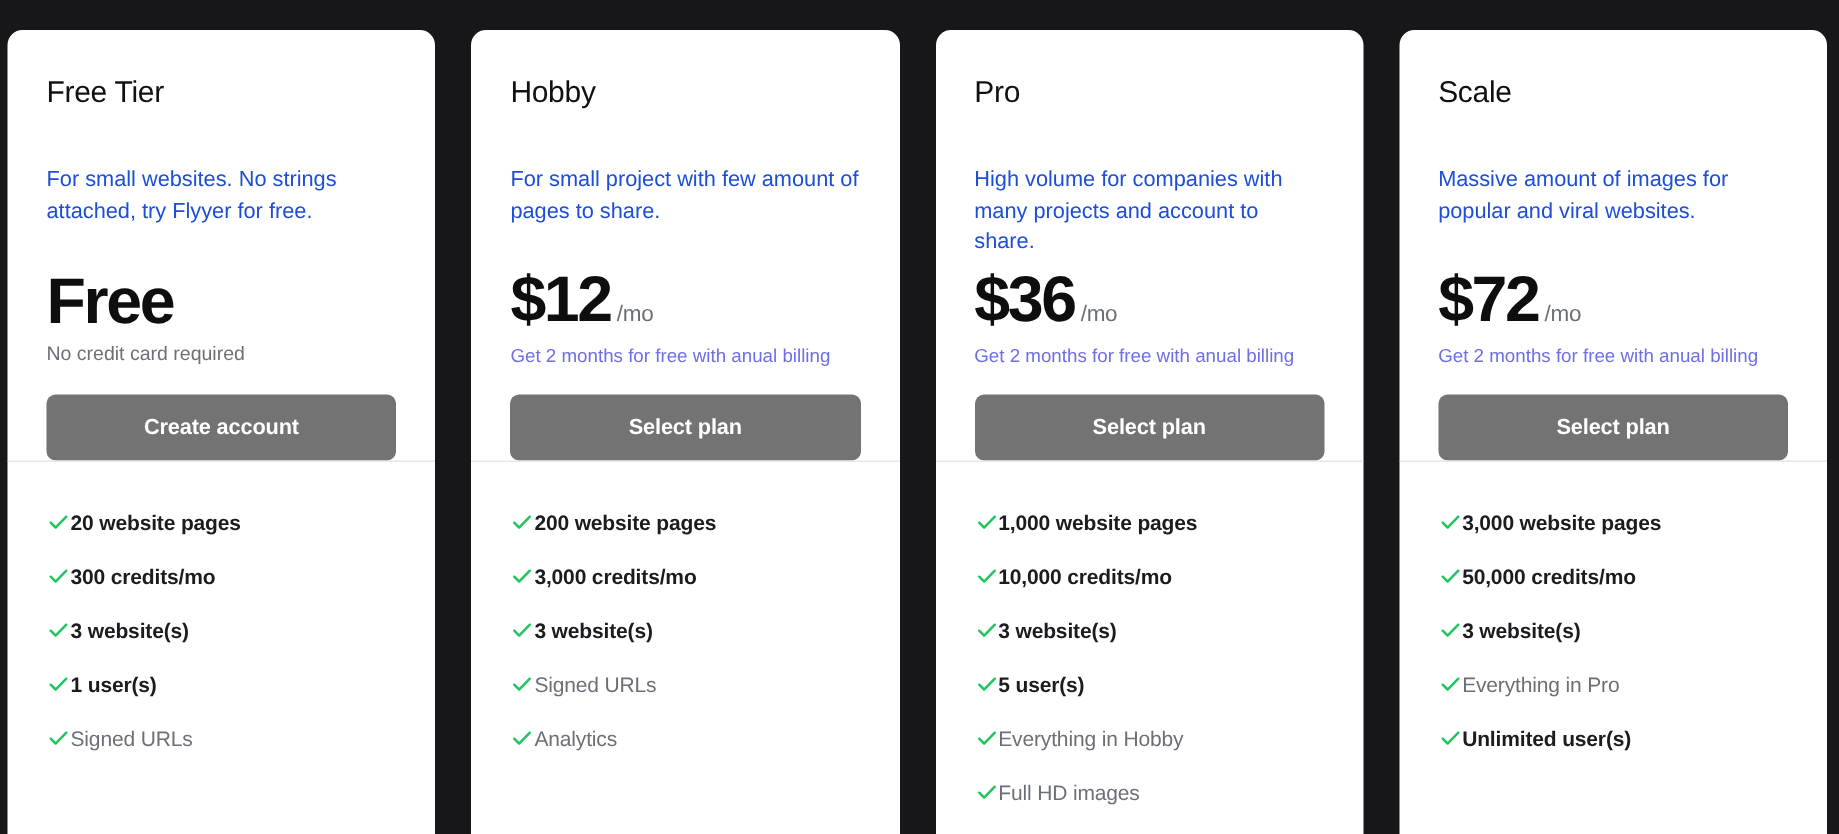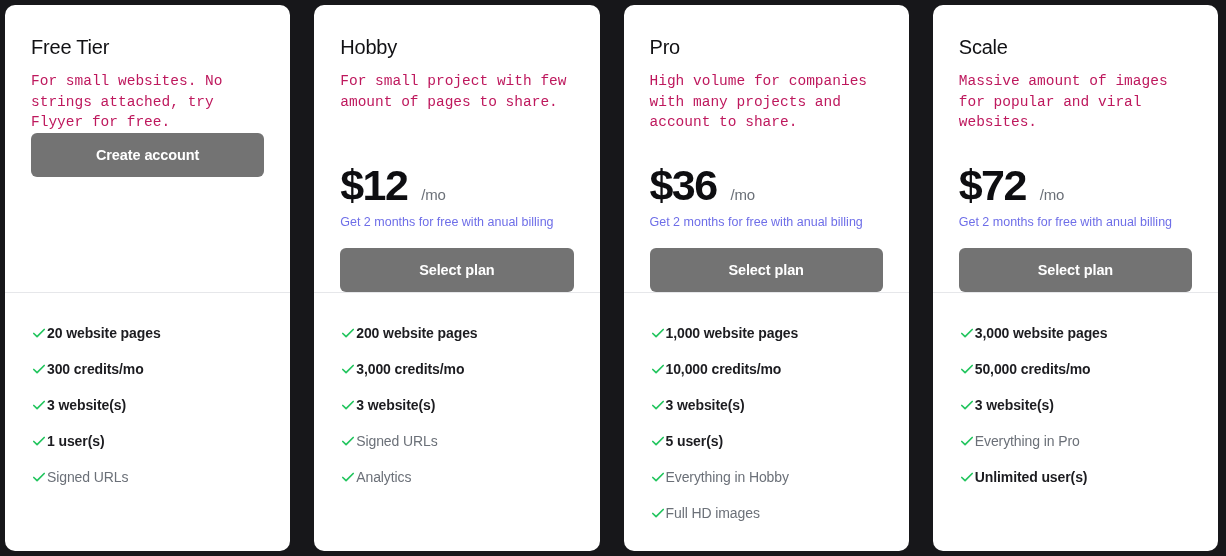--- a/index.html
+++ b/index.html
@@ -12,21 +12,21 @@
 
   body {
     background: #17171a;
     font-family: "Liberation Sans", sans-serif;
     -webkit-font-smoothing: antialiased;
   }
 
   #pricing-grid {
     display: flex;
     gap: 24px;
-    padding: 5px 8px 0 5px;
+    padding: 20px 8px 0 5px;
     height: 556px;
     align-items: flex-start;
   }
 
   .plan-card {
     flex: 1 1 0;
     min-width: 0;
     background: #ffffff;
     border-radius: 10px;
     height: 546px;
@@ -44,26 +44,25 @@
 
   .plan-title {
     font-size: 20px;
     font-weight: 500;
     color: #111114;
     letter-spacing: -0.2px;
     line-height: 1.2;
   }
 
   .plan-desc {
-    margin-top: 12px;
+    margin-top: 36px;
     font-size: 14.5px;
     line-height: 1.42;
-    color: #be185d;
+    color: #1d4ed8;
     max-width: 245px;
-    font-family: Liberation Mono, monospace;
   }
 
   .price-block {
     margin-top: auto;
     margin-bottom: 18px;
   }
 
   .price-row {
     display: flex;
     align-items: baseline;
@@ -75,21 +74,21 @@
     font-weight: 700;
     color: #0e0e11;
     letter-spacing: -1.6px;
     line-height: 1;
   }
 
   .price-period {
     font-size: 15px;
     color: #6b7078;
     font-weight: 400;
-    margin-left: 14px;
+    margin-left: 4px;
     letter-spacing: -0.2px;
   }
 
   .price-note {
     margin-top: 7px;
     font-size: 12.5px;
     color: #6e6ee8;
     line-height: 1.3;
   }
 
@@ -155,20 +154,26 @@
   }
 </style>
 </head>
 <body>
 
 <div id="pricing-grid">
     <div class="plan-card">
       <div class="card-head">
         <div class="plan-title">Free Tier</div>
         <div class="plan-desc">For small websites. No strings attached, try Flyyer for free.</div>
+        <div class="price-block">
+          <div class="price-row">
+            <span class="price-amount">Free</span>
+          </div>
+          <div class="price-note muted">No credit card required</div>
+        </div>
         <button class="cta-button">Create account</button>
       </div>
       <div class="card-divider"></div>
       <ul class="features">
         <li class="feature-item strong">
           <span class="check-icon">
             <svg viewBox="0 0 20 20" width="16" height="16" fill="none" xmlns="http://www.w3.org/2000/svg">
               <path d="M3.5 10.6L7.6 14.6L16.5 5.6" stroke="#22c55e" stroke-width="2.1" stroke-linecap="round" stroke-linejoin="round"></path>
             </svg>
           </span>

